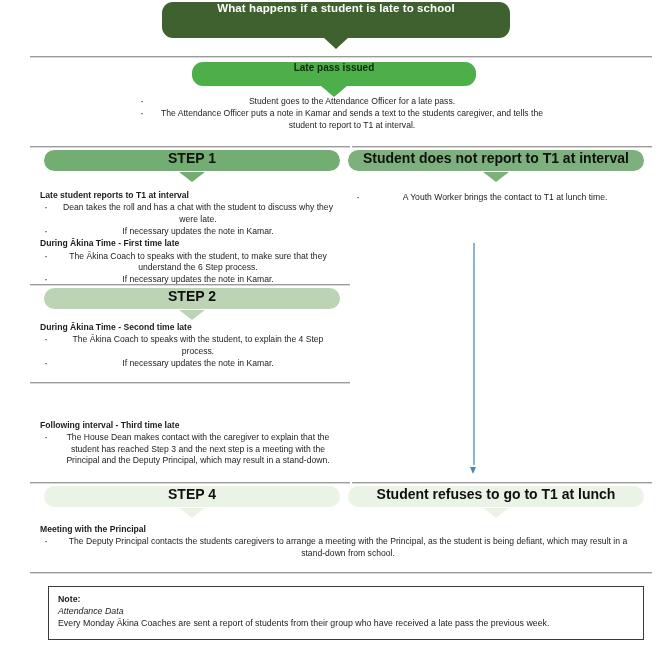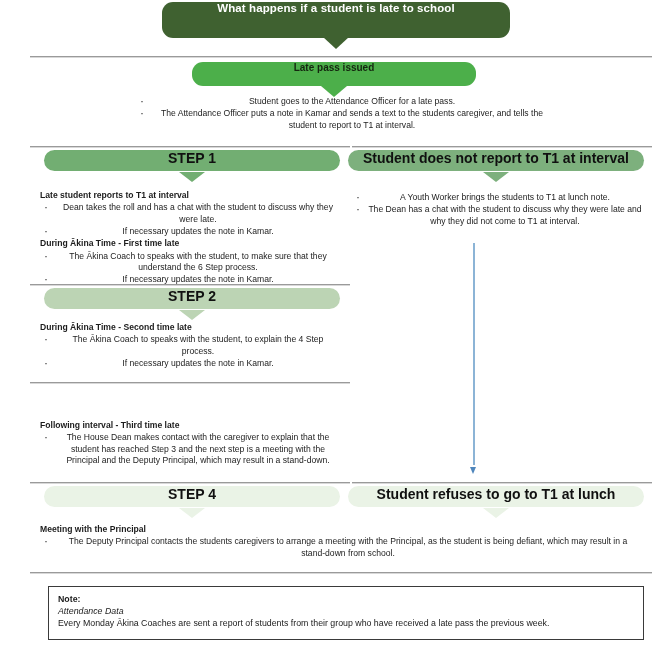--- a/index.html
+++ b/index.html
@@ -239,22 +239,21 @@
     </ul>
     <div class="hd">During Ākina Time - First time late</div>
     <ul class="ul">
       <li>The Ākina Coach to speaks with the student, to make sure that they understand the 6 Step process.</li>
       <li>If necessary updates the note in Kamar.</li>
     </ul>
   </div>
 
   <div class="block" id="right1-block">
     <ul class="ul">
-      <li>A Youth Worker brings the students to T1 at lunch note.</li>
-      <li>The Dean has a chat with the student to discuss why they were late and why they did not come to T1 at interval.</li>
+      <li>A Youth Worker brings the contact to T1 at lunch time.</li>
     </ul>
   </div>
 
   <div id="connector-arrow">
     <div class="shaft"></div>
     <div class="head"></div>
   </div>
 
   <div class="rule" id="rule-3"></div>
 

